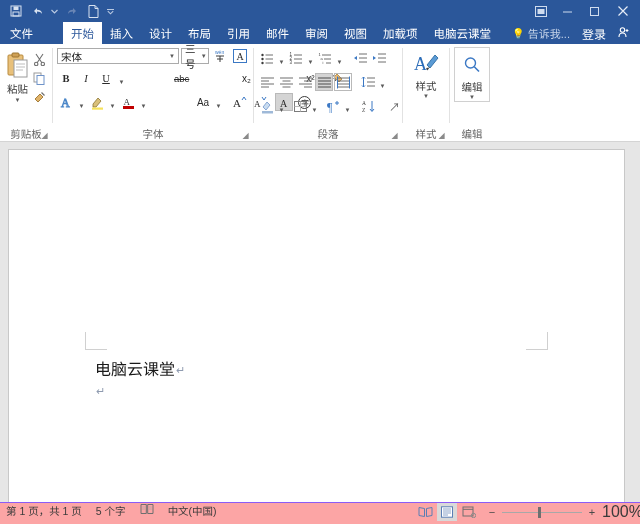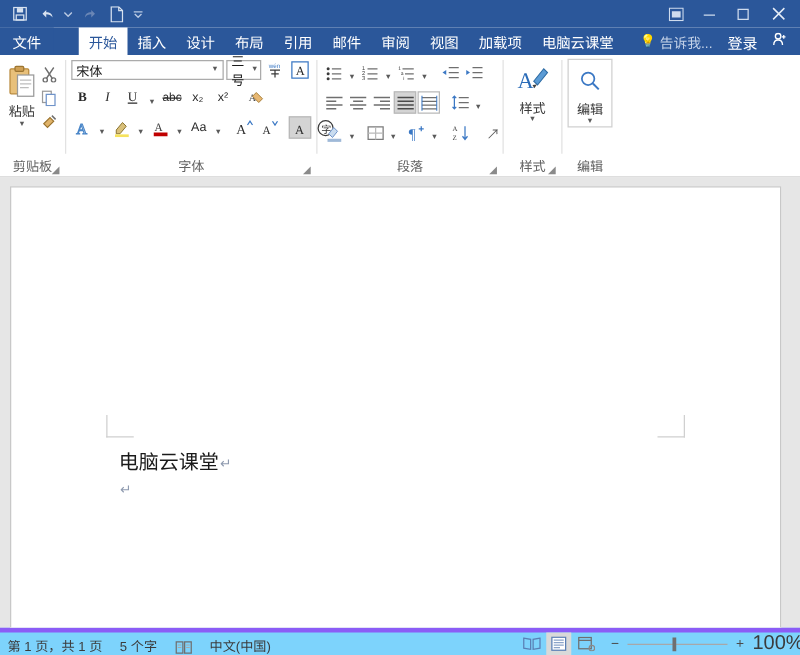--- a/index.html
+++ b/index.html
@@ -85,21 +85,21 @@
     font-size:10.5px;color:#1a1a1a;padding-left:3px;box-sizing:border-box;
   }
   .fontname{width:122px;}
   .fontsize{width:28px;}
   .fbox-caret{margin-left:auto;width:12px;text-align:center;font-size:6px;color:#5a5a5a;}
   .btn{
     height:18px;min-width:18px;display:flex;align-items:center;justify-content:center;
     font-size:10.5px;color:#2a2a2a;box-sizing:border-box;
   }
   .btn.sq{width:18px;}
-  .btn.wide{padding:0 2px;}
+  .btn.wide{padding:0 2px;margin-left:44px;}
   .caretmini{width:9px;height:18px;display:flex;align-items:flex-end;justify-content:center;font-size:6px;color:#5a5a5a;padding-bottom:4px;}
 
   
   .grp-para{width:148px;}
   .prow{display:flex;align-items:center;gap:1px;margin-bottom:2px;}
   .pbtn{width:18px;height:18px;display:flex;align-items:center;justify-content:center;}
   .pbtn.on{background:#d4d4d4;border:1px solid #b9b9b9;box-sizing:border-box;}
 
   
   .grp-styles{width:46px;}
@@ -132,22 +132,22 @@
     position:absolute;left:95px;top:214px;font-size:16px;color:#1a1a1a;
     font-family:"DejaVu Serif","Liberation Serif",serif;white-space:nowrap;
   }
   .pilcrow{color:#8f9bb0;font-size:11px;font-family:"Liberation Sans",sans-serif;margin-left:1px;vertical-align:1px;}
   .doctext2{
     position:absolute;left:95px;top:243px;font-size:11px;color:#8f9bb0;
   }
 
   
   .statusbar{
-    flex:0 0 22px;height:22px;background:#7dd3fc;border-top:4px solid #8b5cf6;
-    display:flex;align-items:flex-end;font-size:10.5px;color:#3b3b3b;box-sizing:border-box;
+    flex:0 0 22px;height:22px;background:#fca5a5;border-top:1px solid #8b5cf6;
+    display:flex;align-items:flex-start;font-size:10.5px;color:#3b3b3b;box-sizing:border-box;
   }
   .st{padding:0 7px;white-space:nowrap;display:flex;align-items:center;gap:3px;}
   .st.left1{padding-left:6px;}
   .statusright{margin-left:auto;display:flex;align-items:center;padding-right:6px;gap:2px;}
   .viewbtn{width:20px;height:18px;display:flex;align-items:center;justify-content:center;}
   .viewbtn.on{background:#d9d9d9;}
   .zoomwrap{display:flex;align-items:center;gap:5px;padding-left:6px;}
   .zminus,.zplus{width:10px;text-align:center;color:#4a4a4a;font-size:11px;}
   .ztrack{width:80px;height:1px;background:#a8a8a8;position:relative;}
   .zthumb{position:absolute;left:36px;top:-5px;width:3px;height:11px;background:#6f6f6f;}

